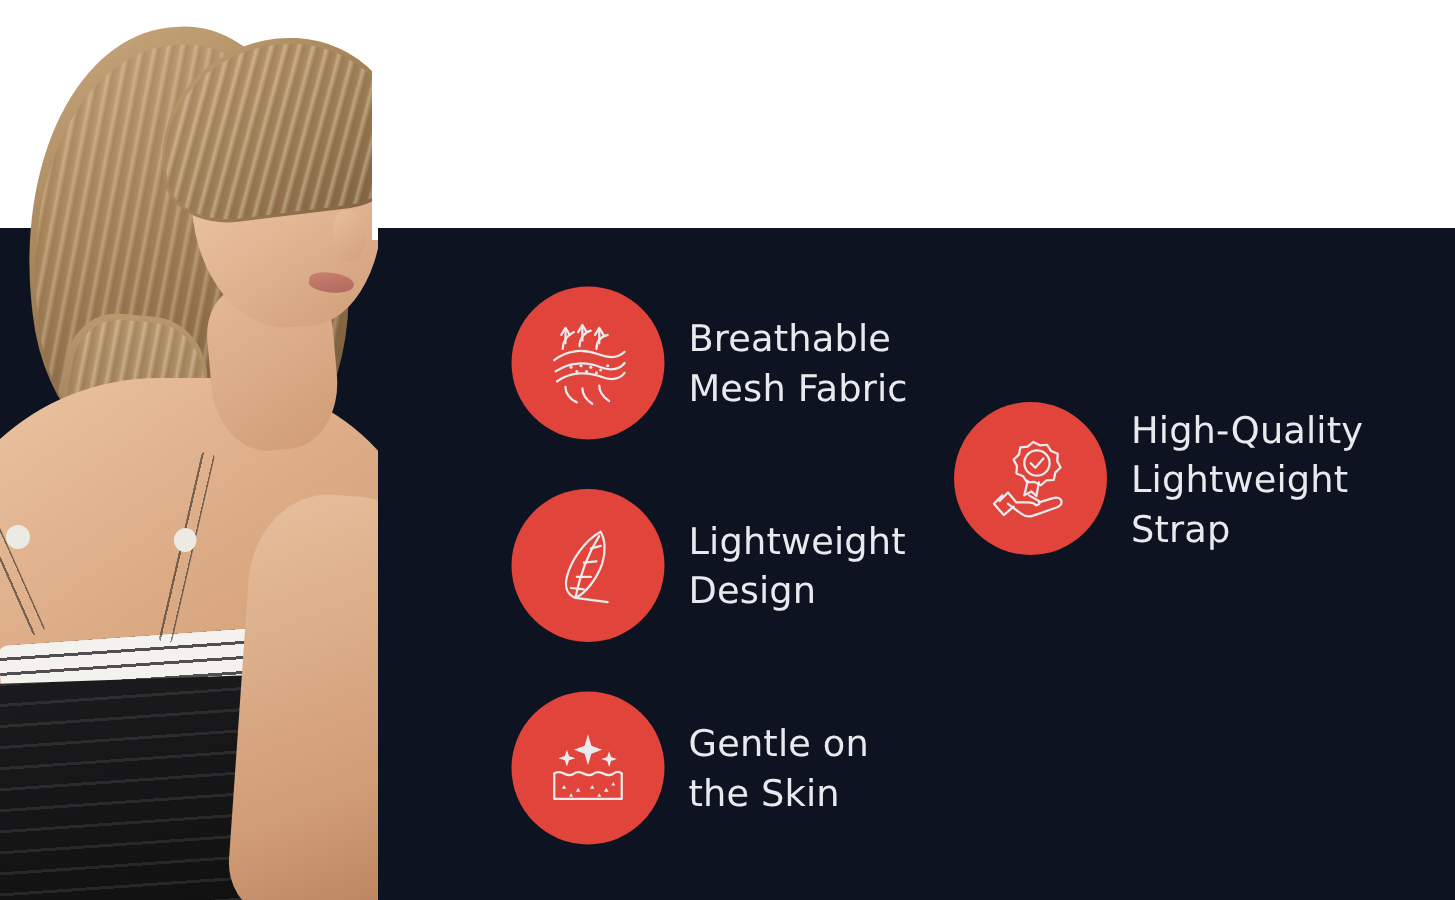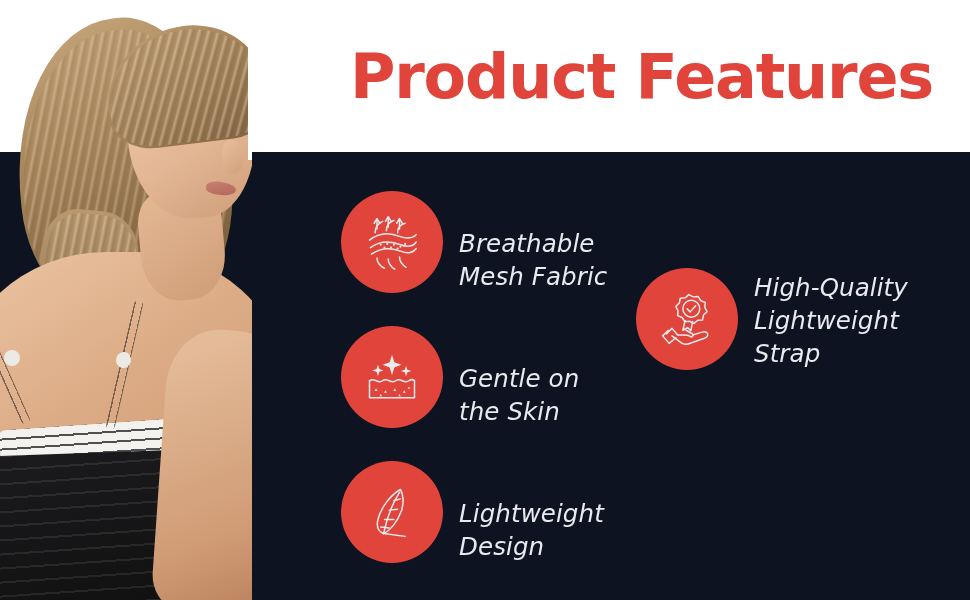--- a/index.html
+++ b/index.html
@@ -53,24 +53,23 @@
   .feature-col {
     position:absolute;
     z-index:3;
   }
   #col-left  { left:341px; top:191px; width:290px; }
   #col-right { left:636px; top:268px; width:334px; }
 
   .feature-item {
     position:relative;
     display:flex;
-    align-items:flex-end;
+    align-items:center;
     gap:16px;
     margin-bottom:33px;
-    font-style:italic;
   }
   .feature-item:last-child { margin-bottom:0; }
 
   .icon-badge {
     flex:0 0 auto;
     width:102px; height:102px;
     border-radius:50%;
     background:#e0443a;
     display:flex;
     align-items:center;
@@ -304,21 +303,20 @@
     width:60px; height:450px;
     background:#0d1320;
   }
 </style>
 </head>
 <body>
 
 <div id="banner">
 
   <div id="header-band"></div>
-  <div id="page-title">Product Features</div>
 
   <div id="photo-layer">
     <div class="ph" id="ph-hair-back"></div>
     <div class="ph" id="ph-hair-strands"></div>
     <div class="ph" id="ph-hair-tail"></div>
     <div class="ph" id="ph-hair-tail-strands"></div>
     <div class="ph" id="ph-shoulders"></div>
     <div class="ph" id="ph-neck"></div>
     <div class="ph" id="ph-face"></div>
     <div class="ph" id="ph-ear"></div>
@@ -373,54 +371,54 @@
           <circle class="solid" cx="46" cy="34" r="1.1"></circle>
         </svg>
       </div>
       <div class="feature-label">Breathable
 Mesh Fabric</div>
     </div>
 
     <div class="feature-item">
       <div class="icon-badge">
         <svg viewBox="0 0 64 64" aria-hidden="true">
+          <path d="M41 8 C30 14, 20 28, 17 40 C15 48, 18 53, 23 55 C30 52, 38 42, 42 31 C45 22, 44 13, 41 8 Z"></path>
+          <path d="M40 11 C33 22, 27 36, 23 55"></path>
+          <path d="M23 55 L46 58"></path>
+          <path d="M34 20 L41 18"></path>
+          <path d="M29 30 L38 29"></path>
+          <path d="M24 40 L34 40"></path>
+          <path d="M20 48 L29 49"></path>
+        </svg>
+      </div>
+      <div class="feature-label">Lightweight
+Design</div>
+    </div>
+
+    <div class="feature-item">
+      <div class="icon-badge">
+        <svg viewBox="0 0 64 64" aria-hidden="true">
           <path d="M8 36 L8 54 L56 54 L56 36"></path>
           <path d="M8 36 C13 32, 17 40, 22 36 C27 32, 31 40, 36 36 C41 32, 45 40, 50 36 C53 34, 55 35, 56 36"></path>
           <path class="solid" d="M32 8 L34.4 16.2 L42 19 L34.4 21.8 L32 30 L29.6 21.8 L22 19 L29.6 16.2 Z"></path>
           <path class="solid" d="M17 19 L18.5 23.5 L23 25 L18.5 26.5 L17 31 L15.5 26.5 L11 25 L15.5 23.5 Z"></path>
           <path class="solid" d="M47 20 L48.4 24.2 L52.6 25.6 L48.4 27 L47 31.2 L45.6 27 L41.4 25.6 L45.6 24.2 Z"></path>
           <path class="solid" d="M15 44 L16.6 46.8 L13.4 46.8 Z"></path>
           <path class="solid" d="M25 46 L26.6 48.8 L23.4 48.8 Z"></path>
           <path class="solid" d="M35 44 L36.6 46.8 L33.4 46.8 Z"></path>
           <path class="solid" d="M45 46 L46.6 48.8 L43.4 48.8 Z"></path>
           <path class="solid" d="M20 50 L21.4 52.4 L18.6 52.4 Z"></path>
           <path class="solid" d="M40 50 L41.4 52.4 L38.6 52.4 Z"></path>
           <path class="solid" d="M50 42 L51.4 44.4 L48.6 44.4 Z"></path>
         </svg>
       </div>
       <div class="feature-label">Gentle on
 the Skin</div>
     </div>
 
-    <div class="feature-item">
-      <div class="icon-badge">
-        <svg viewBox="0 0 64 64" aria-hidden="true">
-          <path d="M41 8 C30 14, 20 28, 17 40 C15 48, 18 53, 23 55 C30 52, 38 42, 42 31 C45 22, 44 13, 41 8 Z"></path>
-          <path d="M40 11 C33 22, 27 36, 23 55"></path>
-          <path d="M23 55 L46 58"></path>
-          <path d="M34 20 L41 18"></path>
-          <path d="M29 30 L38 29"></path>
-          <path d="M24 40 L34 40"></path>
-          <path d="M20 48 L29 49"></path>
-        </svg>
-      </div>
-      <div class="feature-label">Lightweight
-Design</div>
-    </div>
-
   </div>
 
   <div class="feature-col" id="col-right">
 
     <div class="feature-item">
       <div class="icon-badge">
         <svg viewBox="0 0 64 64" aria-hidden="true">
           <path d="M34 6 L38.6 8.4 L43.8 8 L46.6 12.4 L51.4 14.4 L51 19.6 L53.4 24.2 L49.6 27.8 L48.6 33 L43.4 33.4 L39.4 36.8 L34.8 34.4 L29.6 34.8 L26.8 30.4 L22 28.4 L22.4 23.2 L20 18.6 L23.8 15 L24.8 9.8 L30 9.4 Z"></path>
           <circle cx="36.6" cy="21" r="9"></circle>
           <path d="M32.2 21.2 L35.4 24.4 L41.2 17.8"></path>

